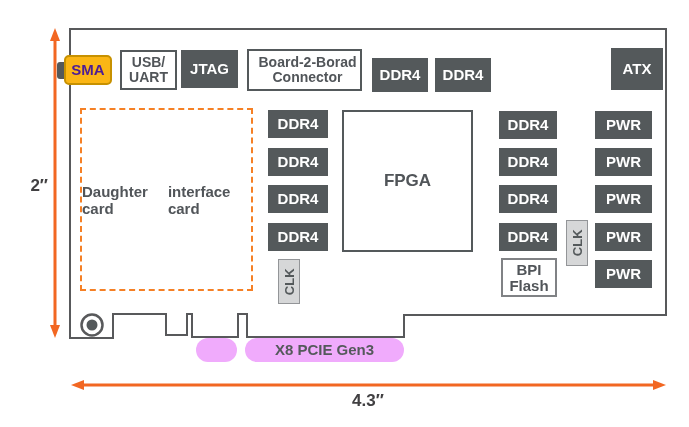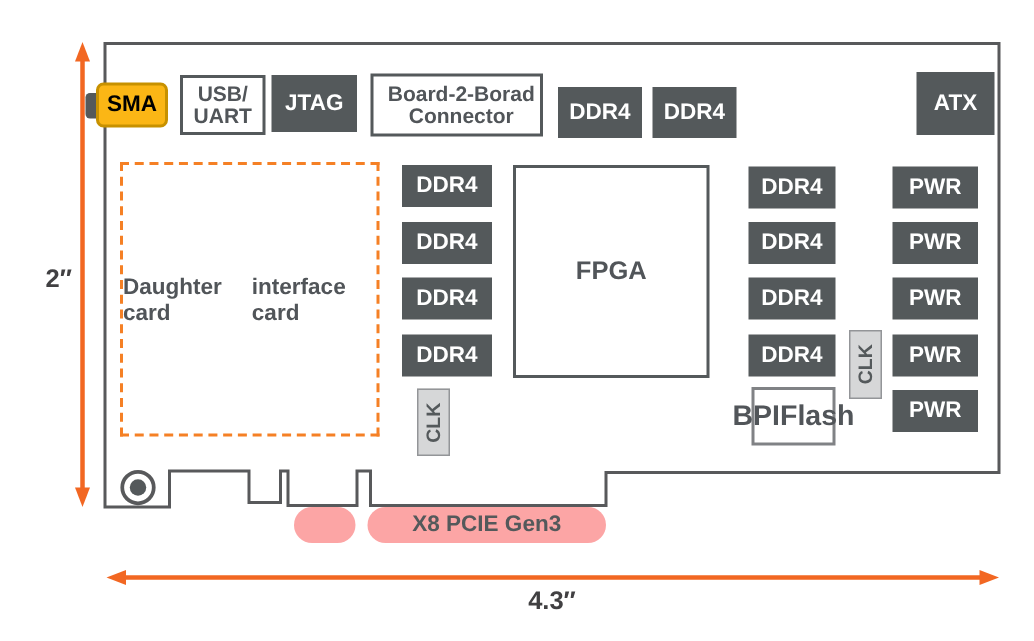--- a/index.html
+++ b/index.html
@@ -11,24 +11,24 @@
   .abs { position:absolute; box-sizing:border-box; }
   .blk {
     position:absolute; box-sizing:border-box;
     display:flex; align-items:center; justify-content:center;
     text-align:center; line-height:1.05;
   }
   .dark  { background:#54595B; color:#ffffff; font-weight:700; font-size:15px; }
   .white { background:#ffffff; border:2px solid #54595B; color:#515559; font-weight:700; font-size:14px; }
   .clk   { background:#D6D7D8; border:1px solid #939598; color:#54595B; font-weight:700; font-size:13px; }
   .clk span { transform:rotate(-90deg); white-space:nowrap; }
-  .yellow { background:#fca5a5;border-radius:12px; }
+  .yellow { background:#f0abfc;border-radius:12px; }
   .sma {
     background:#FBB615; border:2px solid #C79100; border-radius:5px;
-    color:#000000; font-weight:700; font-size:15px;
+    color:#4c1d95; font-weight:700; font-size:15px;
   }
   .sma-tab { background:#54595B; border-radius:3px 0 0 3px; }
   .dashedbox {
     border:2px dashed #F58025; background:#ffffff;
     display:flex; align-items:center; justify-content:center;
     font-size:15px; font-weight:700; color:#515559;
   }
   .dashedbox div { margin:6px 0; }
   .dim-label { position:absolute; font-size:17px; font-weight:700; color:#414042; }
   svg { position:absolute; left:0; top:0; }
@@ -125,21 +125,21 @@
   <div class="blk dark lyr2" style="left:499px; top:148px; width:58px; height:28px;">
     <span>DDR4</span>
   </div>
   <div class="blk dark lyr2" style="left:499px; top:185px; width:58px; height:28px;">
     <span>DDR4</span>
   </div>
   <div class="blk dark lyr2" style="left:499px; top:223px; width:58px; height:28px;">
     <span>DDR4</span>
   </div>
 
-  <div class="blk white lyr2" style="left:501px; top:258px; width:56px; height:39px; flex-direction:row; border-color:#808285; font-size:19px;">
+  <div class="blk white lyr2" style="left:501px; top:258px; width:56px; height:39px; flex-direction:column; border-color:#808285; font-size:15px;">
     <div>BPI</div>
     <div>Flash</div>
   </div>
 
   <div class="blk clk lyr2" style="left:566px; top:220px; width:22px; height:46px;">
     <span>CLK</span>
   </div>
 
   <div class="blk dark lyr2" style="left:595px; top:111px; width:57px; height:28px;">
     <span>PWR</span>

